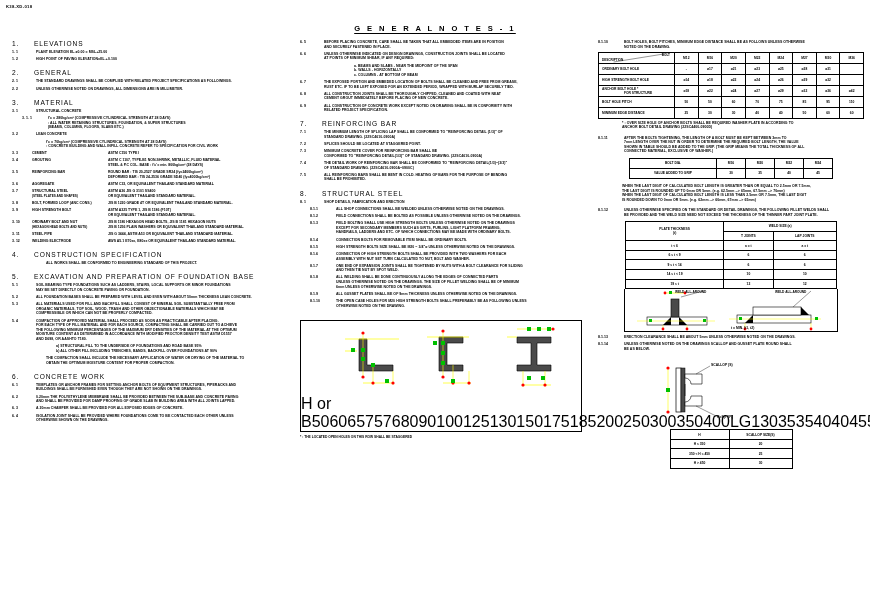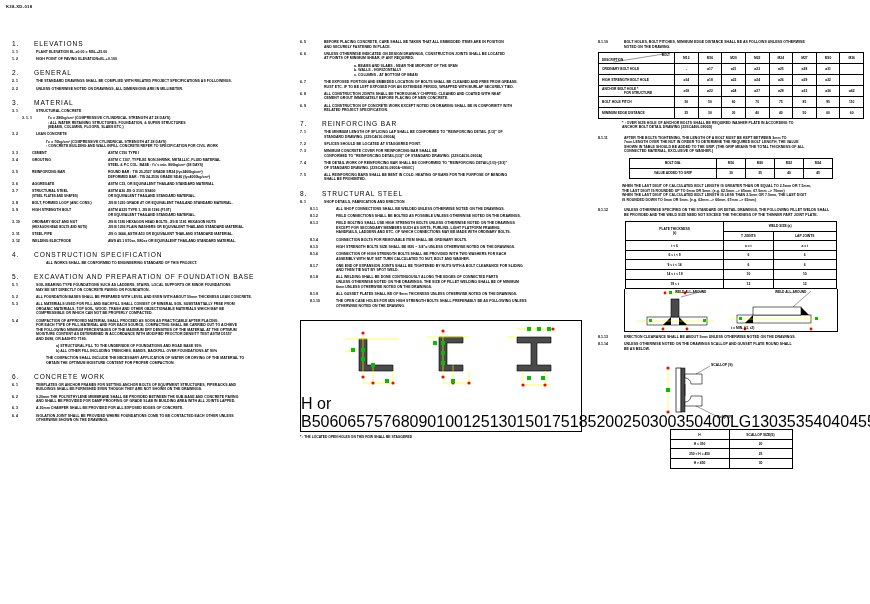--- a/index.html
+++ b/index.html
@@ -111,20 +111,23 @@
   .scallop-fig{position:relative;height:72px;}
   svg{display:block;}
 </style>
 </head>
 <body>
 
 <div class="sheet">
 
   <div class="drawing-code">K38-XD-018</div>
 
+  <div class="sheet-title">
+    <u>G E N E R A L   N O T E S - 1</u>
+  </div>
 
   <div class="col col-left">
     <div id="left-render">
         <div class="h1">
             <span class="num">1.</span>
             <span class="txt">ELEVATIONS</span>
           </div>
         <div class="note lvl2 ">
             <span class="num">1. 1</span>
             <span class="body">

